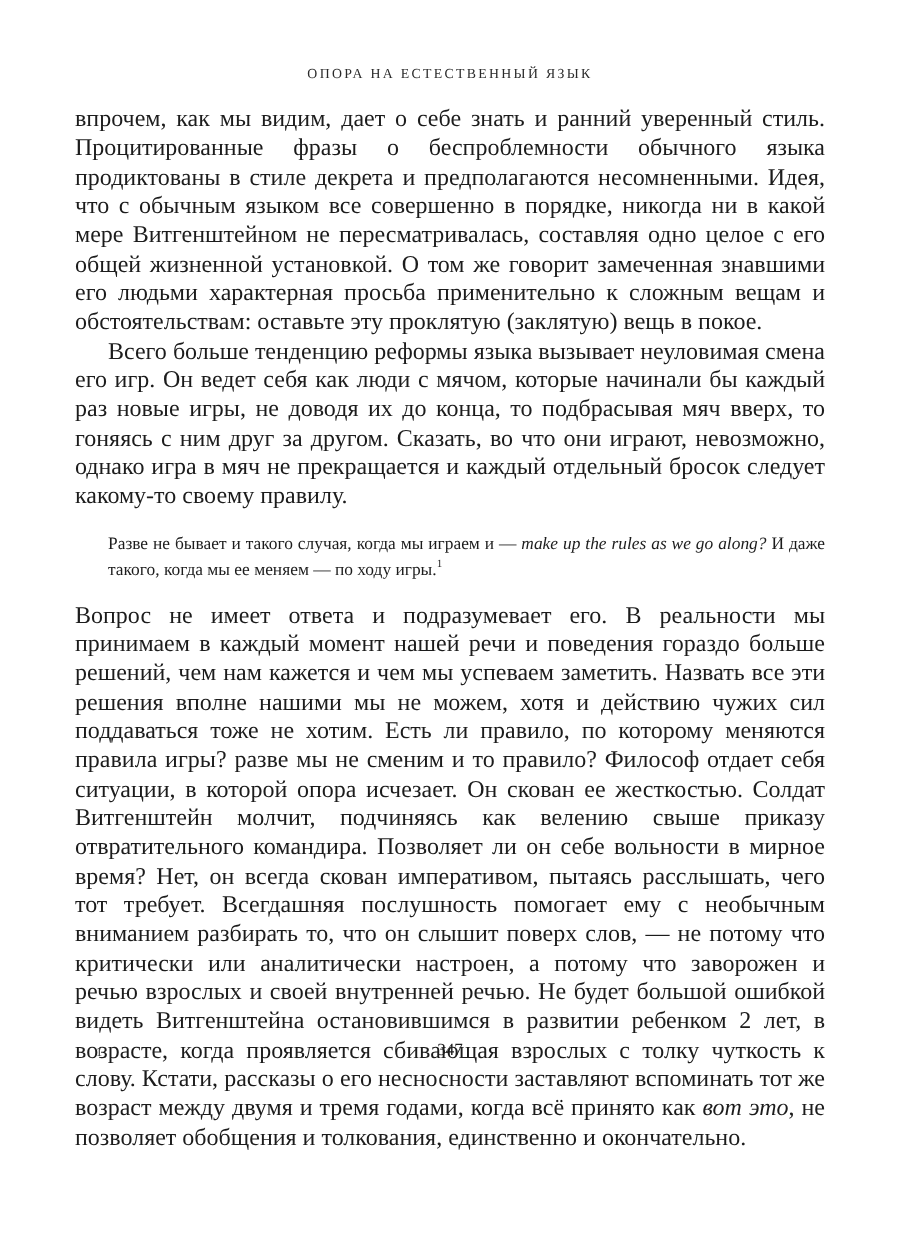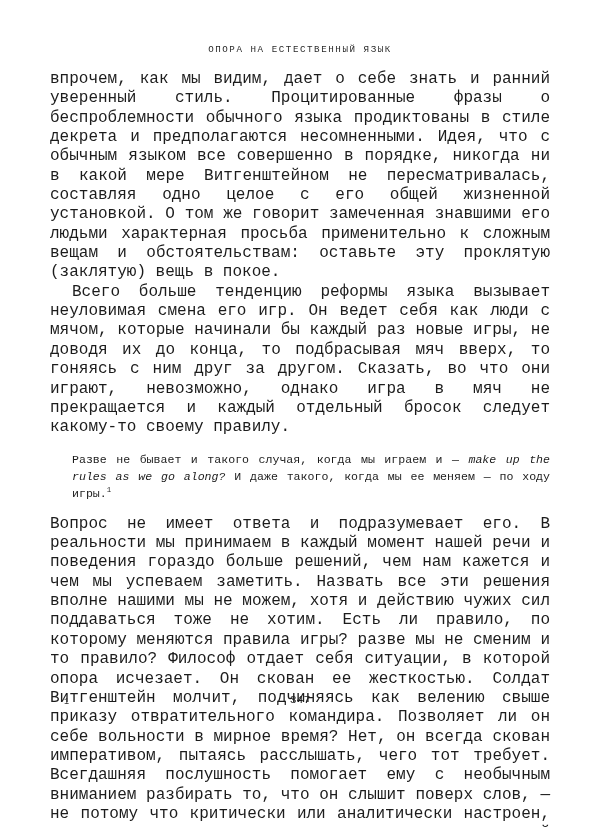--- a/index.html
+++ b/index.html
@@ -7,21 +7,21 @@
     padding: 0;
     background: #ffffff;
   }
 
   .page {
     position: relative;
     width: 600px;
     height: 828px;
     background: #ffffff;
     overflow: hidden;
-    font-family: Liberation Mono, monospace;
+    font-family: Liberation Serif, serif;
     color: #1c1c1c;
     -webkit-font-smoothing: antialiased;
   }
 
   .page-inner {
     position: absolute;
     left: 50px;
     top: 0;
     width: 500px;
     height: 828px;

